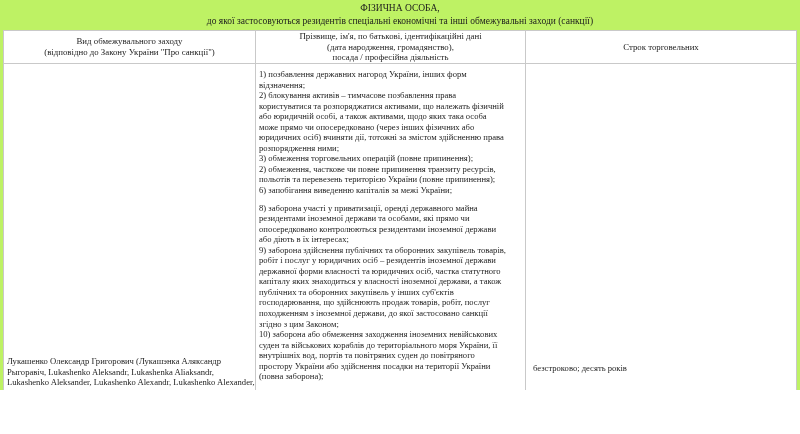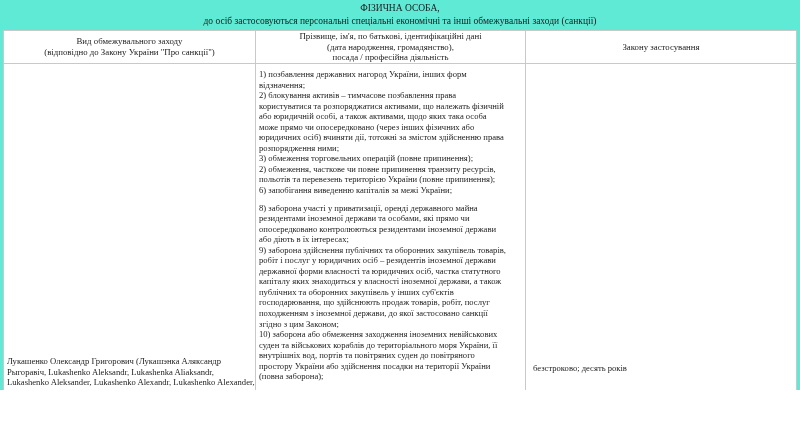--- a/index.html
+++ b/index.html
@@ -2,21 +2,21 @@
 <html><head>
 <meta charset="utf-8">
 <style>
   * { margin: 0; padding: 0; box-sizing: border-box; }
   html, body { background: #ffffff; }
   .page {
     position: relative;
     width: 800px;
     height: 390px;
     overflow: hidden;
-    background: #5eead4;
+    background: #bef264;
     font-family: "Liberation Serif", "DejaVu Serif", serif;
     color: #1c1c1c;
   }
   .doc-title {
     position: absolute;
     top: 2px;
     left: 0;
     width: 100%;
     text-align: center;
     font-size: 9.5px;
@@ -59,31 +59,31 @@
   .measure-item { white-space: pre; }
   .measure-item.gap-above { margin-top: 7px; }
 </style>
 </head>
 <body>
 
 <div class="page">
 
   <div class="doc-title">
     <div>ФІЗИЧНА ОСОБА,</div>
-    <div>до осіб застосовуються персональні спеціальні економічні та інші обмежувальні заходи (санкції)</div>
+    <div>до якої застосовуються резидентів спеціальні економічні та інші обмежувальні заходи (санкції)</div>
   </div>
 
   <div class="sanctions-table">
 
     <div class="th">Вид обмежувального заходу
 (відповідно до Закону України "Про санкції")</div>
     <div class="th">Прізвище, ім'я, по батькові, ідентифікаційні дані
 (дата народження, громадянство),
 посада / професійна діяльність</div>
-    <div class="th">Закону застосування</div>
+    <div class="th">Строк торговельних</div>
 
     <div class="td td-person">
       <div>Лукашенко Олександр Григорович (Лукашэнка Аляксандр
 Рыгоравіч, Lukashenko Aleksandr, Lukashenka Aliaksandr,
 Lukashenko Aleksander, Lukashenko Alexandr, Lukashenko Alexander,
 Lukashenka Alyaksandr), 30.08.1954 р.н.</div>
     </div>
 
     <div class="td td-measures">
       <div class="measure-item">1) позбавлення державних нагород України, інших форм

